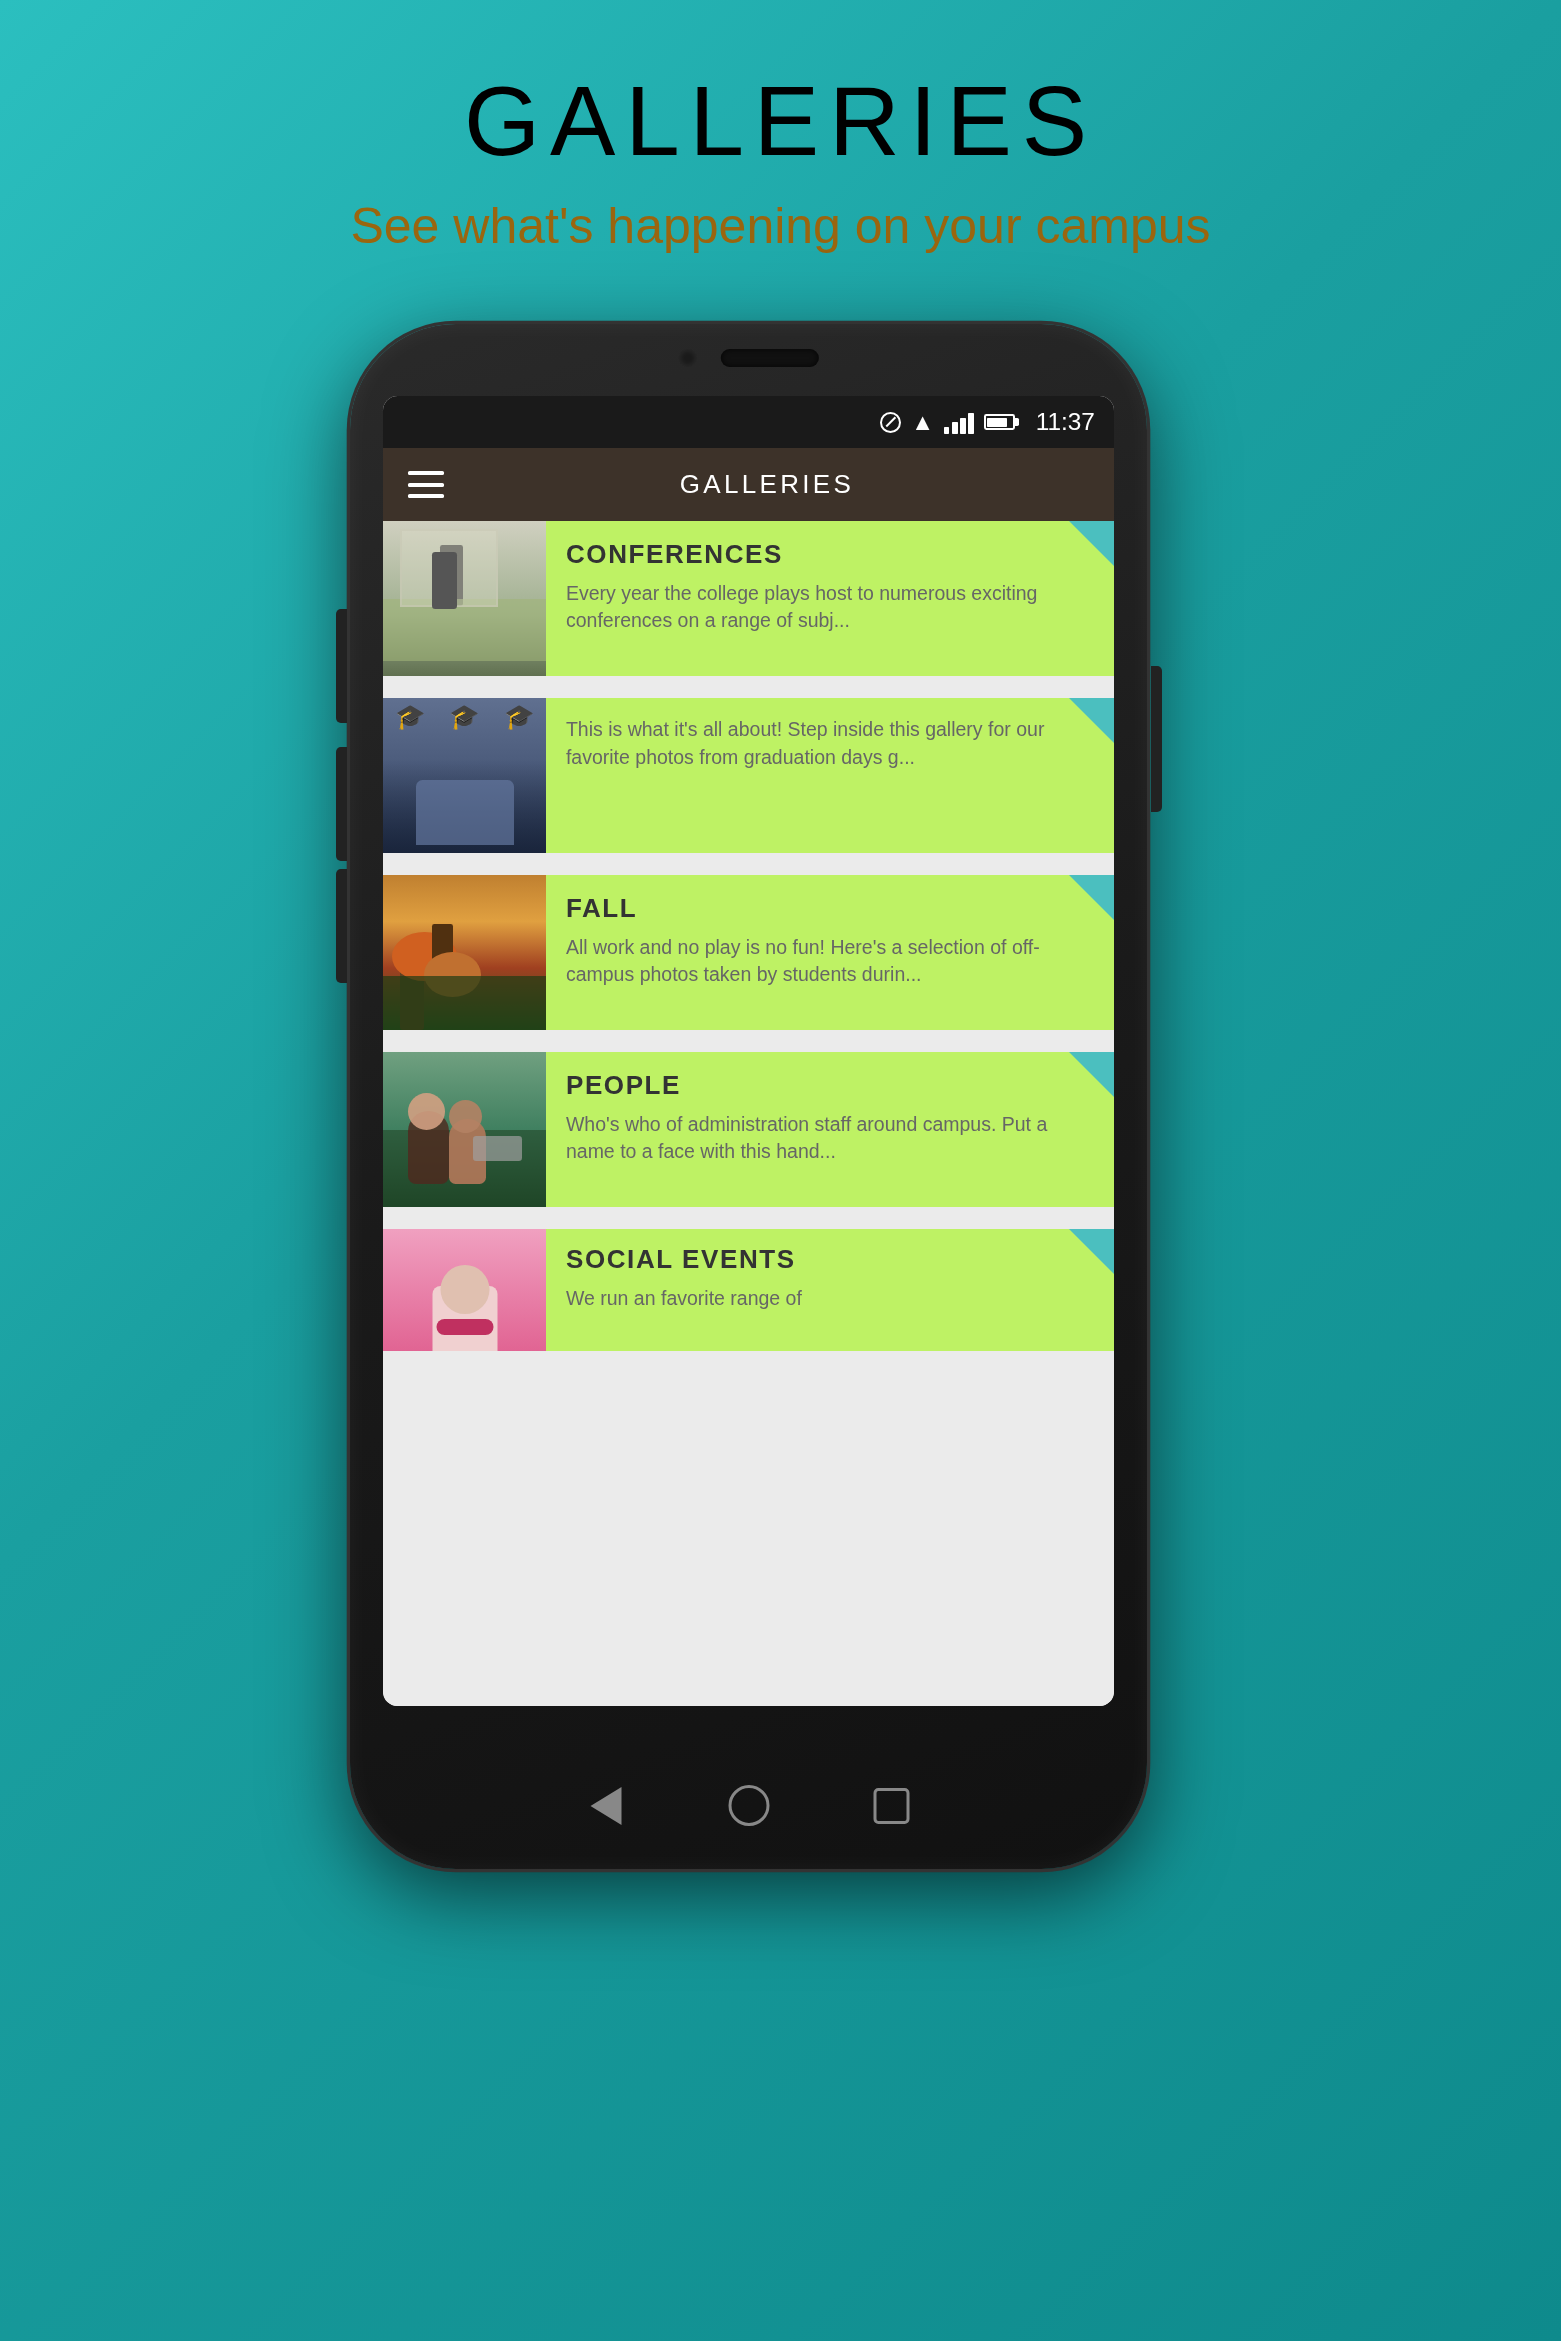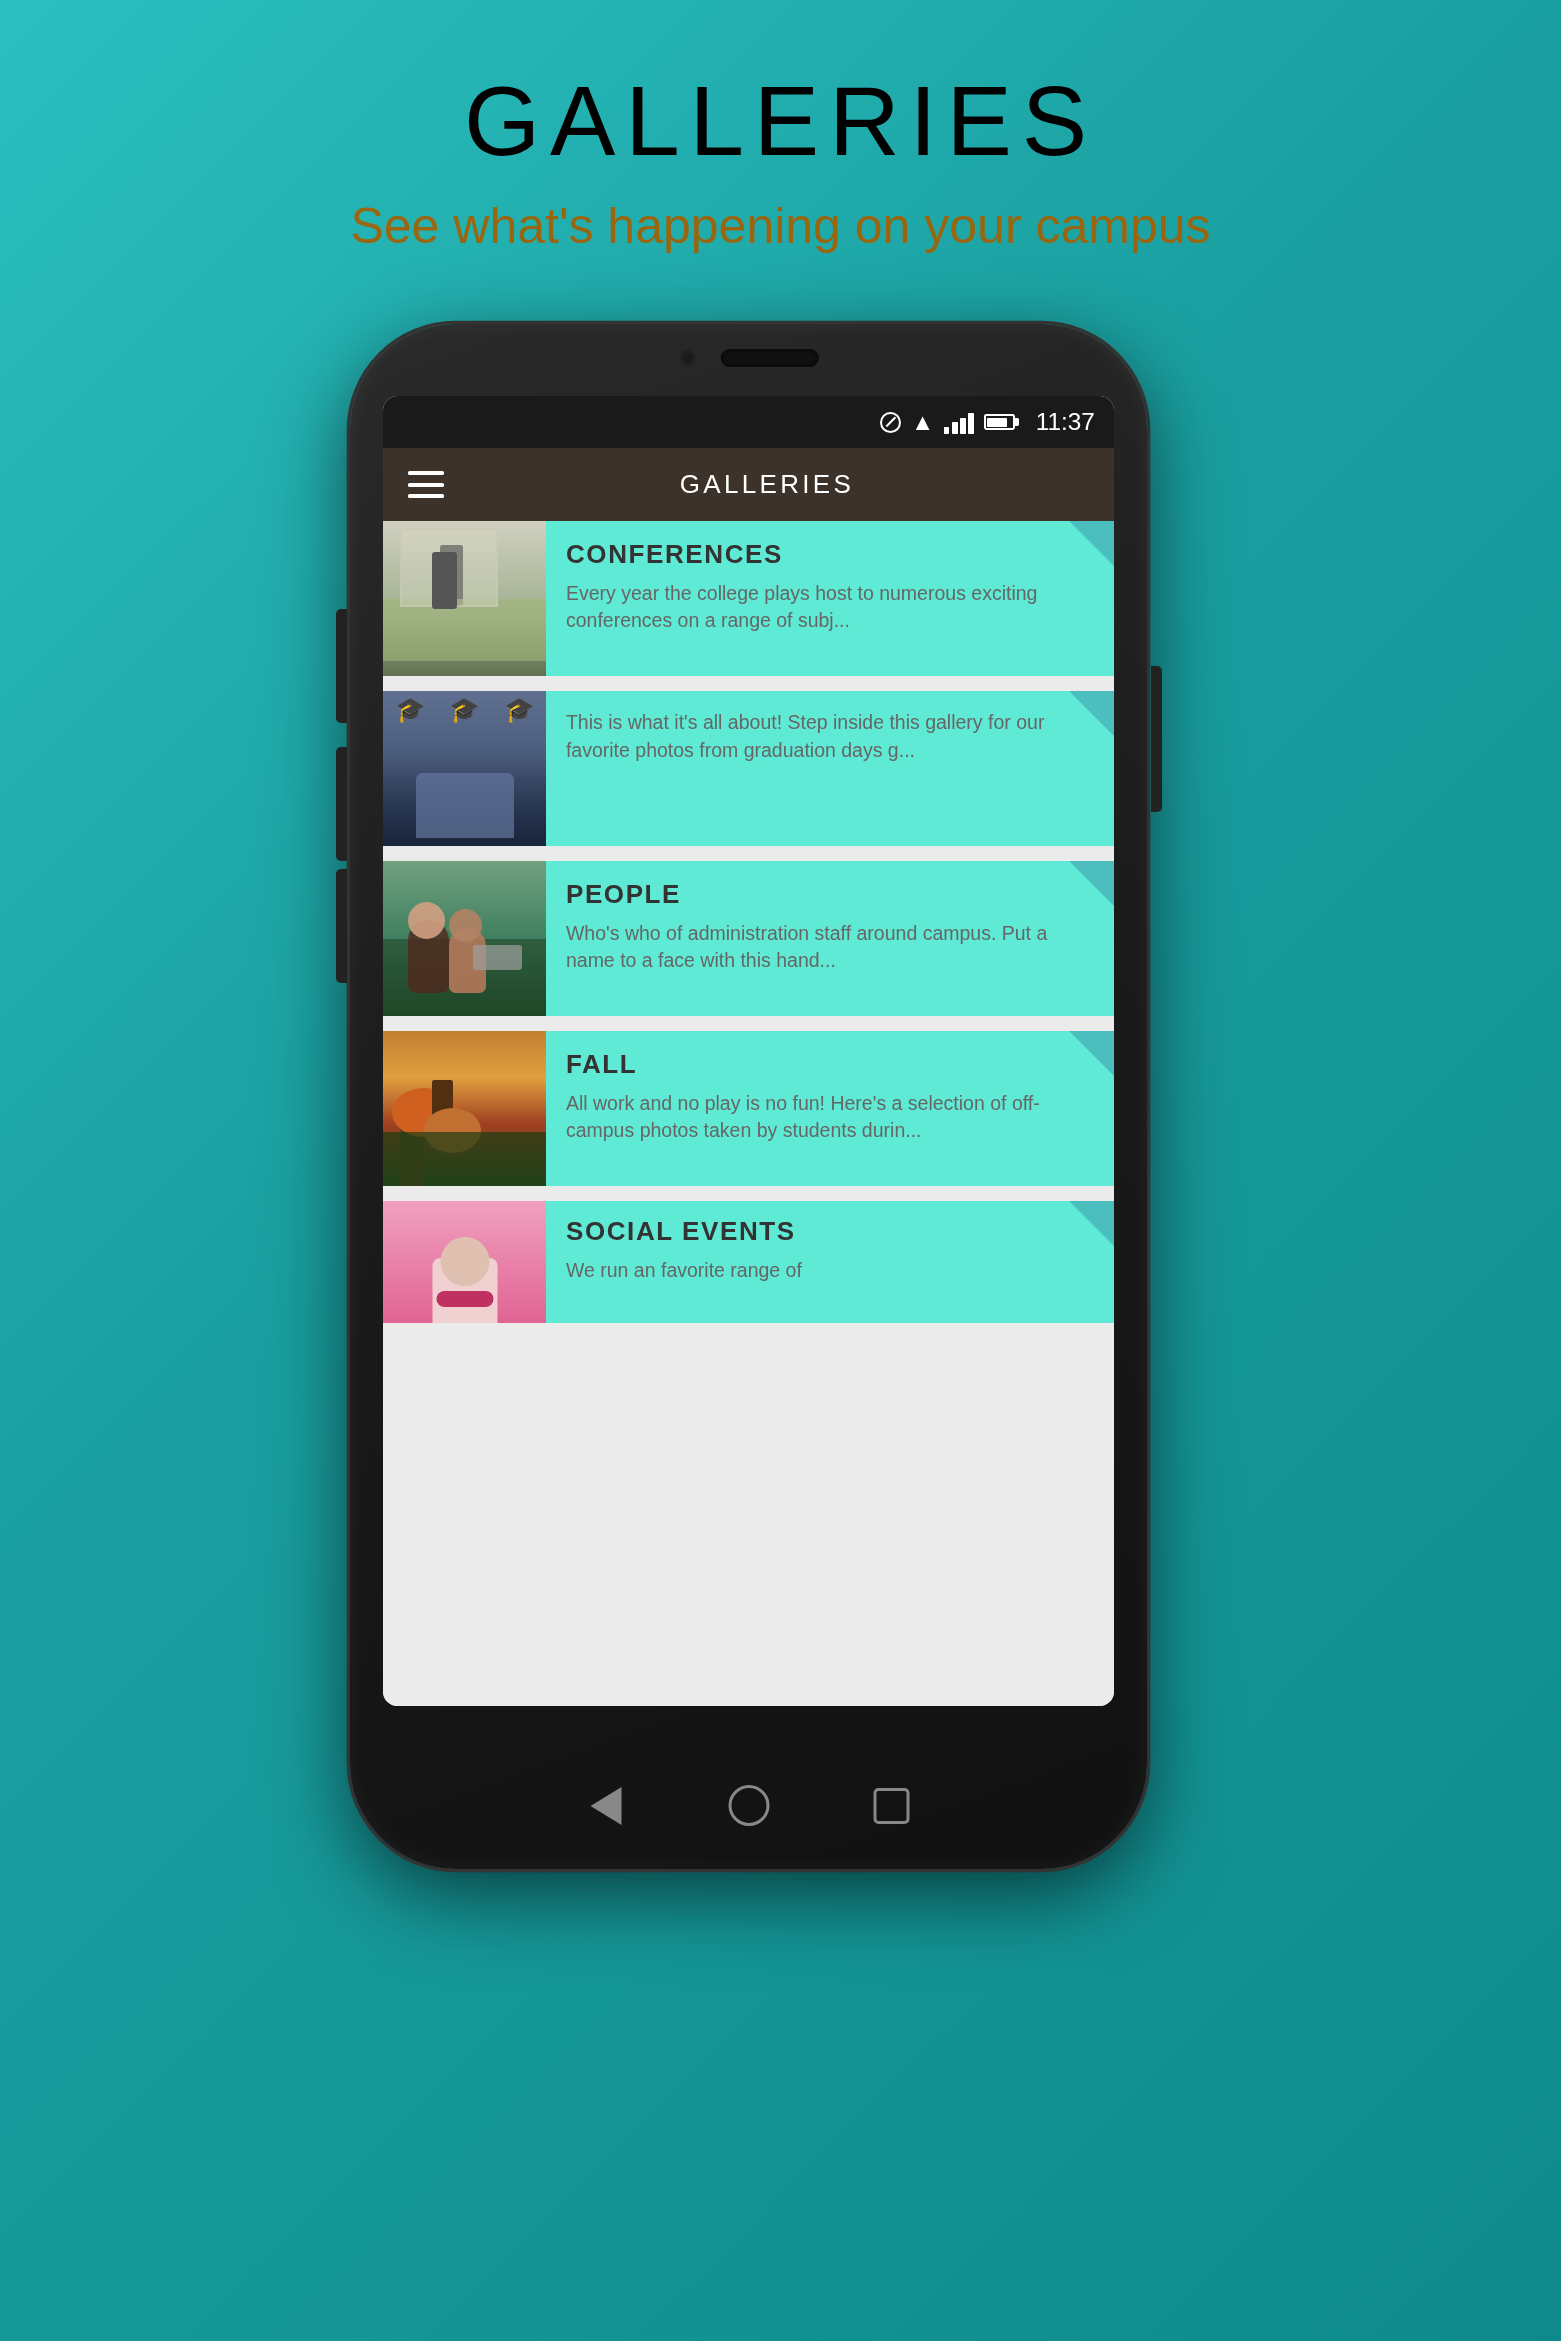--- a/index.html
+++ b/index.html
@@ -218,24 +218,24 @@
     
     .gallery-list {
       flex: 1;
       overflow: hidden;
       background: #ebebeb;
       display: flex;
       flex-direction: column;
     }
 
     .gallery-item {
-      background: #5eead4;
+      background: #bef264;
       display: flex;
       align-items: stretch;
-      margin-bottom: 15px;
+      margin-bottom: 22px;
       position: relative;
       cursor: pointer;
     }
 
     .gallery-item:first-child {
       margin-top: 0;
     }
 
     .gallery-thumb {
       width: 163px;
@@ -478,50 +478,50 @@
               </div>
             </div>
             <div class="gallery-info">
               <div class="gallery-item-desc">This is what it's all about!  Step inside this gallery for our favorite photos from graduation days g...</div>
             </div>
             <div class="corner-ribbon"></div>
           </div>
 
           <div class="gallery-item">
             <div class="gallery-thumb">
-              <div style="width:100%;height:100%;background:linear-gradient(180deg,#70a080 0%,#408060 50%,#205030 100%);position:relative;overflow:hidden;">
-                <div style="position:absolute;bottom:0;left:0;right:0;height:50%;background:rgba(30,60,30,0.5);"></div>
-
-                <div style="position:absolute;bottom:15%;left:15%;width:41px;height:73px;background:rgba(80,40,30,0.8);border-radius:20.3px 20.3px 8.1px 8.1px;"></div>
-                <div style="position:absolute;bottom:15%;left:40%;width:37px;height:65px;background:rgba(180,120,90,0.9);border-radius:18px 18px 6.5px 6.5px;"></div>
-                <div style="position:absolute;bottom:50%;left:15%;width:37px;height:37px;background:rgba(210,160,130,0.9);border-radius:50%;"></div>
-                <div style="position:absolute;bottom:48%;left:40%;width:33px;height:33px;background:rgba(180,130,100,0.9);border-radius:50%;"></div>
-                <div style="position:absolute;bottom:30%;left:55%;width:49px;height:24.4px;background:rgba(160,160,160,0.7);border-radius:3.3px;"></div>
-              </div>
-            </div>
-            <div class="gallery-info">
-              <div class="gallery-item-title">PEOPLE</div>
-              <div class="gallery-item-desc">Who's who of administration staff around campus.  Put a name to a face with this hand...</div>
-            </div>
-            <div class="corner-ribbon"></div>
-          </div>
-
-          <div class="gallery-item">
-            <div class="gallery-thumb">
               <div style="width:100%;height:100%;background:linear-gradient(180deg,#c08030 0%,#e0a040 30%,#a04020 60%,#285020 100%);position:relative;overflow:hidden;">
                 <div style="position:absolute;bottom:0;left:10%;width:24.4px;height:81px;background:#604020;border-radius:3.3px;"></div>
                 <div style="position:absolute;bottom:49px;left:5%;width:65px;height:49px;background:#d06020;border-radius:50%;"></div>
                 <div style="position:absolute;bottom:41px;left:30%;width:20.3px;height:65px;background:#503010;border-radius:2.4px;"></div>
                 <div style="position:absolute;bottom:33px;left:25%;width:57px;height:45px;background:#c07030;border-radius:50%;"></div>
                 <div style="position:absolute;bottom:0;left:0;right:0;height:35%;background:rgba(30,60,20,0.7);"></div>
               </div>
             </div>
             <div class="gallery-info">
               <div class="gallery-item-title">FALL</div>
               <div class="gallery-item-desc">All work and no play is no fun!  Here's a selection of off-campus photos taken by students durin...</div>
+            </div>
+            <div class="corner-ribbon"></div>
+          </div>
+
+          <div class="gallery-item">
+            <div class="gallery-thumb">
+              <div style="width:100%;height:100%;background:linear-gradient(180deg,#70a080 0%,#408060 50%,#205030 100%);position:relative;overflow:hidden;">
+                <div style="position:absolute;bottom:0;left:0;right:0;height:50%;background:rgba(30,60,30,0.5);"></div>
+
+                <div style="position:absolute;bottom:15%;left:15%;width:41px;height:73px;background:rgba(80,40,30,0.8);border-radius:20.3px 20.3px 8.1px 8.1px;"></div>
+                <div style="position:absolute;bottom:15%;left:40%;width:37px;height:65px;background:rgba(180,120,90,0.9);border-radius:18px 18px 6.5px 6.5px;"></div>
+                <div style="position:absolute;bottom:50%;left:15%;width:37px;height:37px;background:rgba(210,160,130,0.9);border-radius:50%;"></div>
+                <div style="position:absolute;bottom:48%;left:40%;width:33px;height:33px;background:rgba(180,130,100,0.9);border-radius:50%;"></div>
+                <div style="position:absolute;bottom:30%;left:55%;width:49px;height:24.4px;background:rgba(160,160,160,0.7);border-radius:3.3px;"></div>
+              </div>
+            </div>
+            <div class="gallery-info">
+              <div class="gallery-item-title">PEOPLE</div>
+              <div class="gallery-item-desc">Who's who of administration staff around campus.  Put a name to a face with this hand...</div>
             </div>
             <div class="corner-ribbon"></div>
           </div>
 
           <div class="gallery-item" style="height:122px;overflow:hidden;">
             <div class="gallery-thumb" style="height:130px;">
               <div style="width:100%;height:100%;background:linear-gradient(180deg,#f0a0c0 0%,#e06090 100%);position:relative;overflow:hidden;">
                 <div style="position:absolute;bottom:0;left:50%;transform:translateX(-50%);width:65px;height:73px;background:#f0d0d0;border-radius:8.1px 8.1px 0 0;"></div>
                 <div style="position:absolute;bottom:45px;left:50%;transform:translateX(-50%);width:49px;height:49px;background:#e0c0b0;border-radius:50%;"></div>
                 <div style="position:absolute;bottom:24.4px;left:50%;transform:translateX(-50%);width:57px;height:16.3px;background:#c03060;border-radius:8.1px;"></div>

